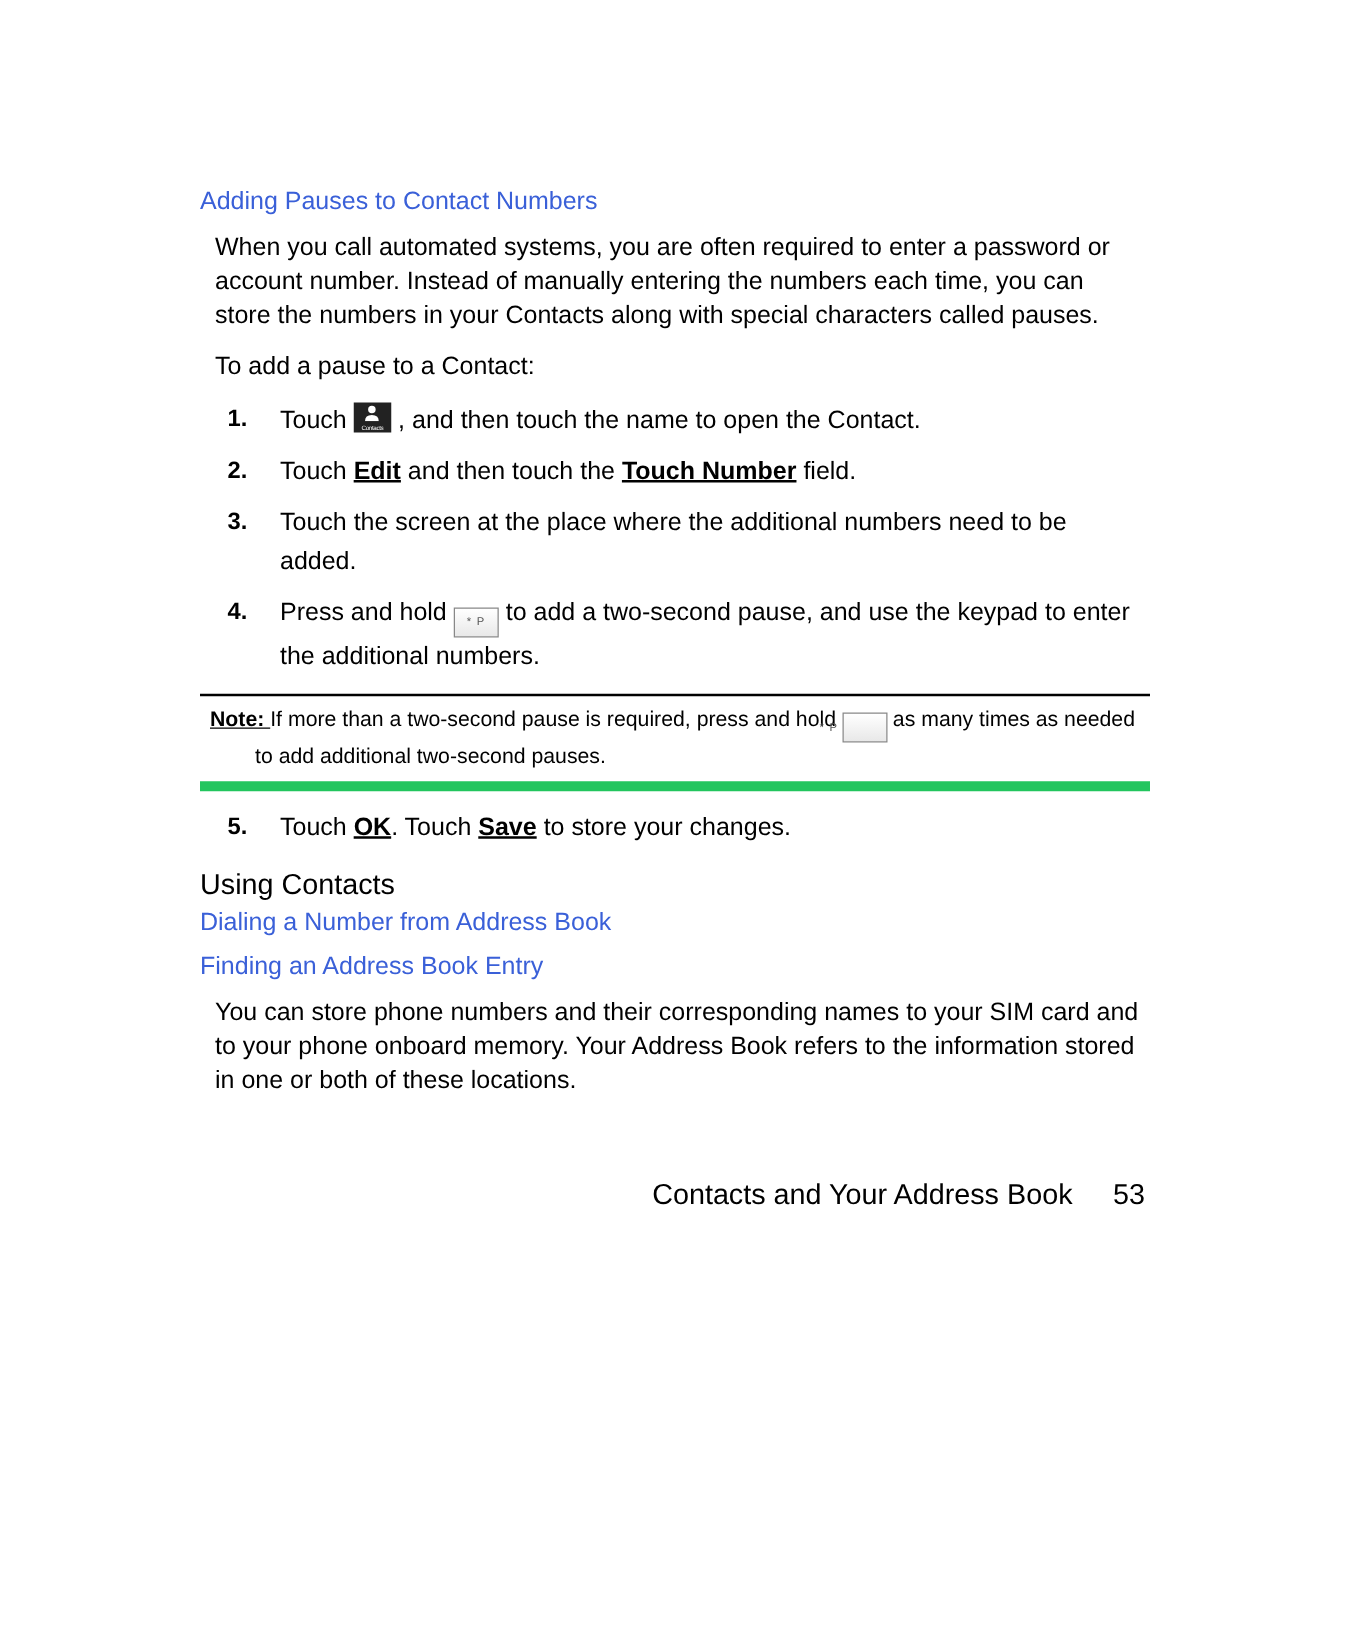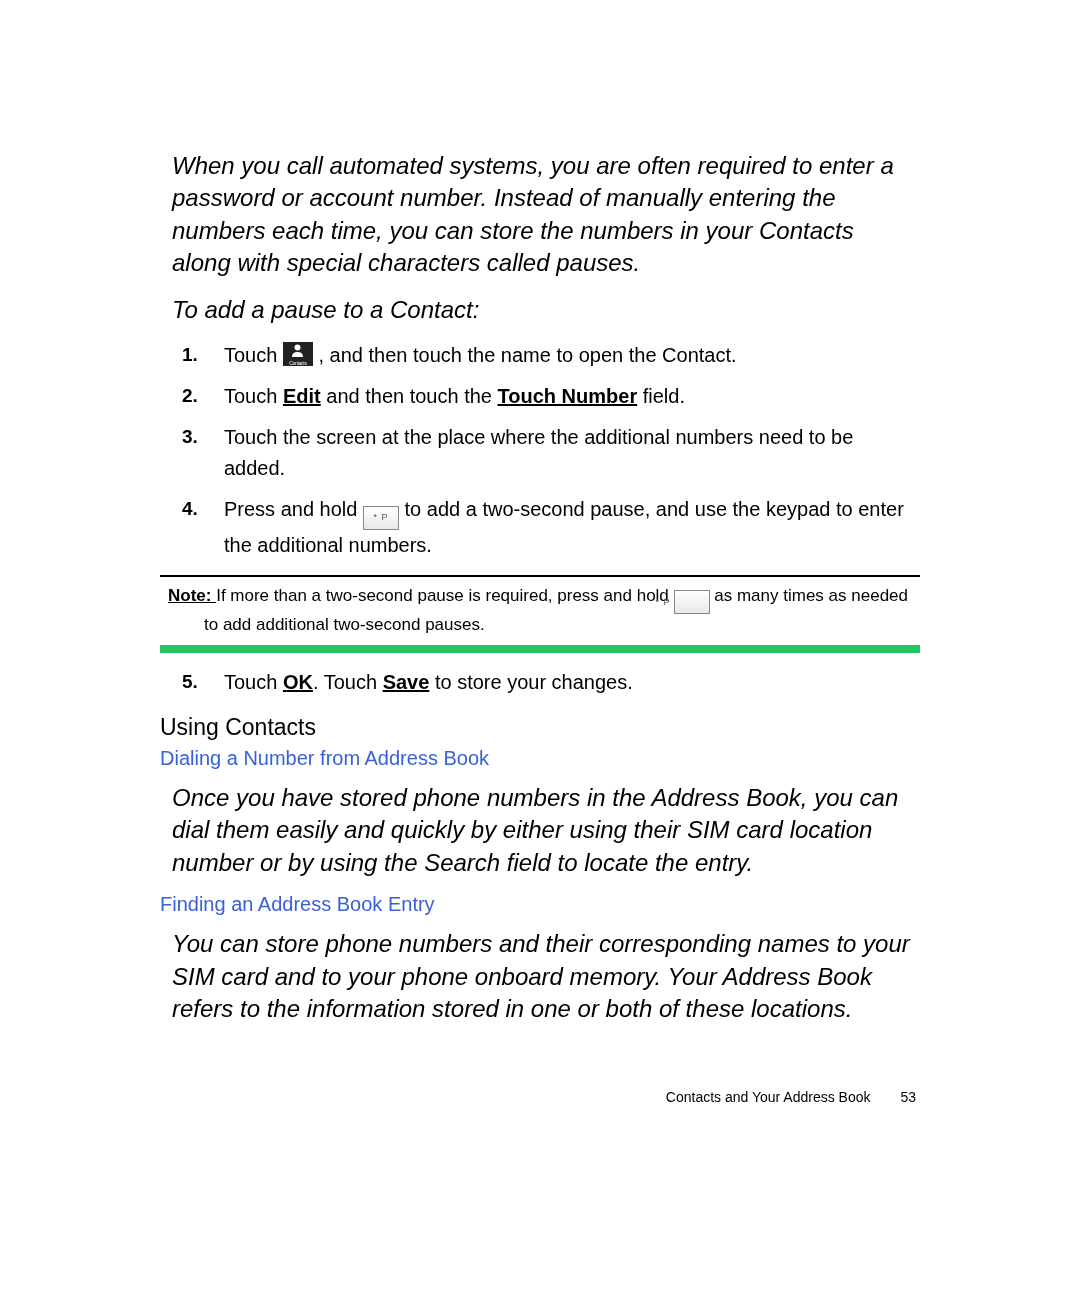--- a/index.html
+++ b/index.html
@@ -21,27 +21,26 @@
       font-size: 20px;
       margin-bottom: 12px;
     }
     .heading-section {
       color: #000000;
       font-size: 23px;
       margin-top: 16px;
       margin-bottom: 6px;
     }
     .body-text {
-      font-size: 24px;
+      font-size: 20px;
       line-height: 1.35;
       margin-bottom: 14px;
       color: #000;
       padding-left: 12px;
       padding-right: 4px;
-      font-style: italic;
     }
     ol.steps {
       list-style: none;
       counter-reset: step;
       padding: 0;
       margin: 0 0 14px 0;
     }
     ol.steps > li {
       counter-increment: step;
       font-size: 20px;
@@ -106,33 +105,34 @@
     .note-text {
       font-size: 17px;
       line-height: 1.35;
       padding-left: 36px;
       text-indent: -36px;
       margin-left: 8px;
     }
     .footer {
       margin-top: 64px;
       text-align: right;
-      font-size: 14px;
+      font-size: 23px;
       padding-right: 4px;
     }
     .footer-page {
       margin-left: 26px;
     }
     b { font-weight: bold; text-decoration: underline; }
   </style>
 </head>
 <body>
 
 <div class="page">
 
+  <div class="heading-sub">Adding Pauses to Contact Numbers</div>
 
   <div class="body-text">When you call automated systems, you are often required to enter a password or account number. Instead of manually entering the numbers each time, you can store the numbers in your Contacts along with special characters called pauses.</div>
   <div class="body-text">To add a pause to a Contact:</div>
 
   <ol class="steps">
     <li>
       <span>Touch </span><span class="contacts-icon"><svg width="15" height="14" viewBox="0 0 15 14">
             <circle cx="7.5" cy="4.5" r="3" fill="#fff"></circle>
             <path d="M2 14 Q2 9 7.5 9 Q13 9 13 14 Z" fill="#fff"></path>
           </svg><span class="contacts-icon-label">Contacts</span></span><span> , and then touch the name to open the Contact.</span>
@@ -154,21 +154,20 @@
 
   <ol class="steps continue">
     <li>
       <span>Touch </span><b>OK</b><span>. Touch </span><b>Save</b><span> to store your changes.</span>
     </li>
   </ol>
 
   <div class="heading-section">Using Contacts</div>
 
   <div class="heading-sub">Dialing a Number from Address Book</div>
-  <div class="body-text">Once you have stored phone numbers in the Address Book, you can dial them easily and quickly by either using their SIM card location number or by using the Search field to locate the entry.</div>
 
   <div class="heading-sub">Finding an Address Book Entry</div>
   <div class="body-text">You can store phone numbers and their corresponding names to your SIM card and to your phone onboard memory. Your Address Book refers to the information stored in one or both of these locations.</div>
 
   <div class="footer">
     <span>Contacts and Your Address Book</span>
     <span class="footer-page">53</span>
   </div>
 
 </div>

